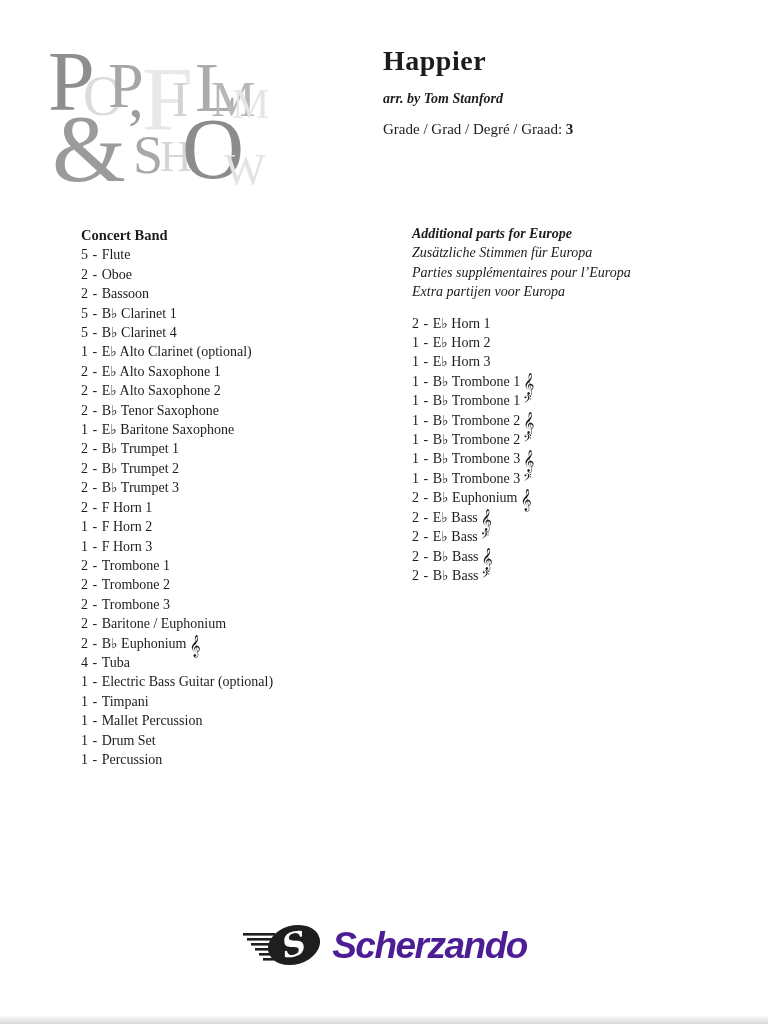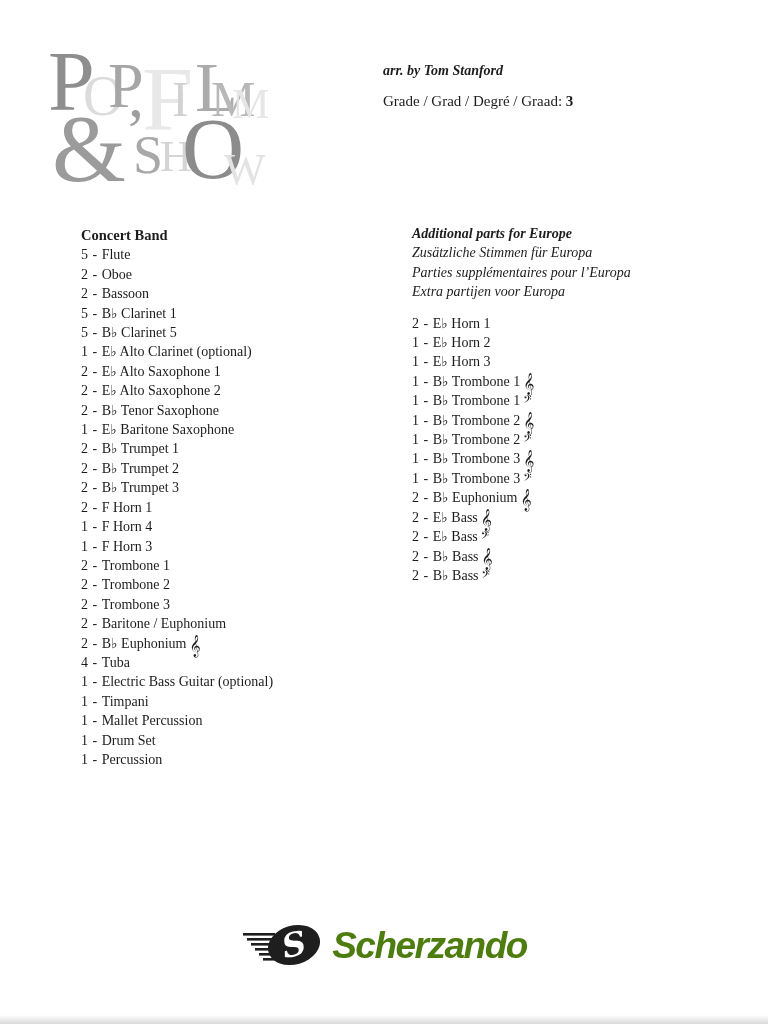--- a/index.html
+++ b/index.html
@@ -40,21 +40,21 @@
   .col-right .list{margin-top:12px;}
   .inst-row{white-space:nowrap;}
   .inst-row .sep{padding:0 1px;}
   .clef{font-family:"DejaVu Sans",sans-serif;margin-left:3px;line-height:0;display:inline-block;}
   .clef.treble{font-size:19px;vertical-align:-4px;}
   .clef.bass{font-size:13px;vertical-align:0px;}
   
   .publisher-logo{position:absolute;left:0;right:0;top:916px;height:60px;
     display:flex;justify-content:center;align-items:center;gap:9px;}
   .publisher-name{font-family:"Liberation Sans","DejaVu Sans",sans-serif;font-weight:bold;
-    font-style:italic;font-size:37px;color:#4d7c0f;letter-spacing:-1.5px;}
+    font-style:italic;font-size:37px;color:#4c1d95;letter-spacing:-1.5px;}
   
   .bottom-edge{position:absolute;left:0;bottom:0;width:100%;height:9px;
     background:linear-gradient(to bottom,rgba(230,230,230,0),#d9d9d9);}
 </style>
 </head>
 <body>
 
 <div class="series-logo">
   <div class="lg-r1">
       <span>P</span>
@@ -70,42 +70,43 @@
   <div class="lg-r2">
       <span>&amp;</span>
       <span>S</span>
       <span>H</span>
       <span>O</span>
       <span>W</span>
     </div>
 </div>
 
 <div class="header-block">
+  <div class="title">Happier</div>
   <div class="arranger">arr. by Tom Stanford</div>
   <div class="grade"><span>Grade / Grad / Degré / Graad:</span>&nbsp;<b>3</b></div>
 </div>
 
 <div class="col col-left">
   <div class="heading">Concert Band</div>
   <div class="list">
       <div class="inst-row"><span class="qty">5</span><span class="sep"> - </span><span class="label">Flute</span></div>
       <div class="inst-row"><span class="qty">2</span><span class="sep"> - </span><span class="label">Oboe</span></div>
       <div class="inst-row"><span class="qty">2</span><span class="sep"> - </span><span class="label">Bassoon</span></div>
       <div class="inst-row"><span class="qty">5</span><span class="sep"> - </span><span class="label">B♭ Clarinet 1</span></div>
-      <div class="inst-row"><span class="qty">5</span><span class="sep"> - </span><span class="label">B♭ Clarinet 5</span></div>
+      <div class="inst-row"><span class="qty">5</span><span class="sep"> - </span><span class="label">B♭ Clarinet 4</span></div>
       <div class="inst-row"><span class="qty">1</span><span class="sep"> - </span><span class="label">E♭ Alto Clarinet (optional)</span></div>
       <div class="inst-row"><span class="qty">2</span><span class="sep"> - </span><span class="label">E♭ Alto Saxophone 1</span></div>
       <div class="inst-row"><span class="qty">2</span><span class="sep"> - </span><span class="label">E♭ Alto Saxophone 2</span></div>
       <div class="inst-row"><span class="qty">2</span><span class="sep"> - </span><span class="label">B♭ Tenor Saxophone</span></div>
       <div class="inst-row"><span class="qty">1</span><span class="sep"> - </span><span class="label">E♭ Baritone Saxophone</span></div>
       <div class="inst-row"><span class="qty">2</span><span class="sep"> - </span><span class="label">B♭ Trumpet 1</span></div>
       <div class="inst-row"><span class="qty">2</span><span class="sep"> - </span><span class="label">B♭ Trumpet 2</span></div>
       <div class="inst-row"><span class="qty">2</span><span class="sep"> - </span><span class="label">B♭ Trumpet 3</span></div>
       <div class="inst-row"><span class="qty">2</span><span class="sep"> - </span><span class="label">F Horn 1</span></div>
-      <div class="inst-row"><span class="qty">1</span><span class="sep"> - </span><span class="label">F Horn 4</span></div>
+      <div class="inst-row"><span class="qty">1</span><span class="sep"> - </span><span class="label">F Horn 2</span></div>
       <div class="inst-row"><span class="qty">1</span><span class="sep"> - </span><span class="label">F Horn 3</span></div>
       <div class="inst-row"><span class="qty">2</span><span class="sep"> - </span><span class="label">Trombone 1</span></div>
       <div class="inst-row"><span class="qty">2</span><span class="sep"> - </span><span class="label">Trombone 2</span></div>
       <div class="inst-row"><span class="qty">2</span><span class="sep"> - </span><span class="label">Trombone 3</span></div>
       <div class="inst-row"><span class="qty">2</span><span class="sep"> - </span><span class="label">Baritone / Euphonium</span></div>
       <div class="inst-row"><span class="qty">2</span><span class="sep"> - </span><span class="label">B♭ Euphonium</span><span class="clef treble">𝄞</span></div>
       <div class="inst-row"><span class="qty">4</span><span class="sep"> - </span><span class="label">Tuba</span></div>
       <div class="inst-row"><span class="qty">1</span><span class="sep"> - </span><span class="label">Electric Bass Guitar (optional)</span></div>
       <div class="inst-row"><span class="qty">1</span><span class="sep"> - </span><span class="label">Timpani</span></div>
       <div class="inst-row"><span class="qty">1</span><span class="sep"> - </span><span class="label">Mallet Percussion</span></div>

